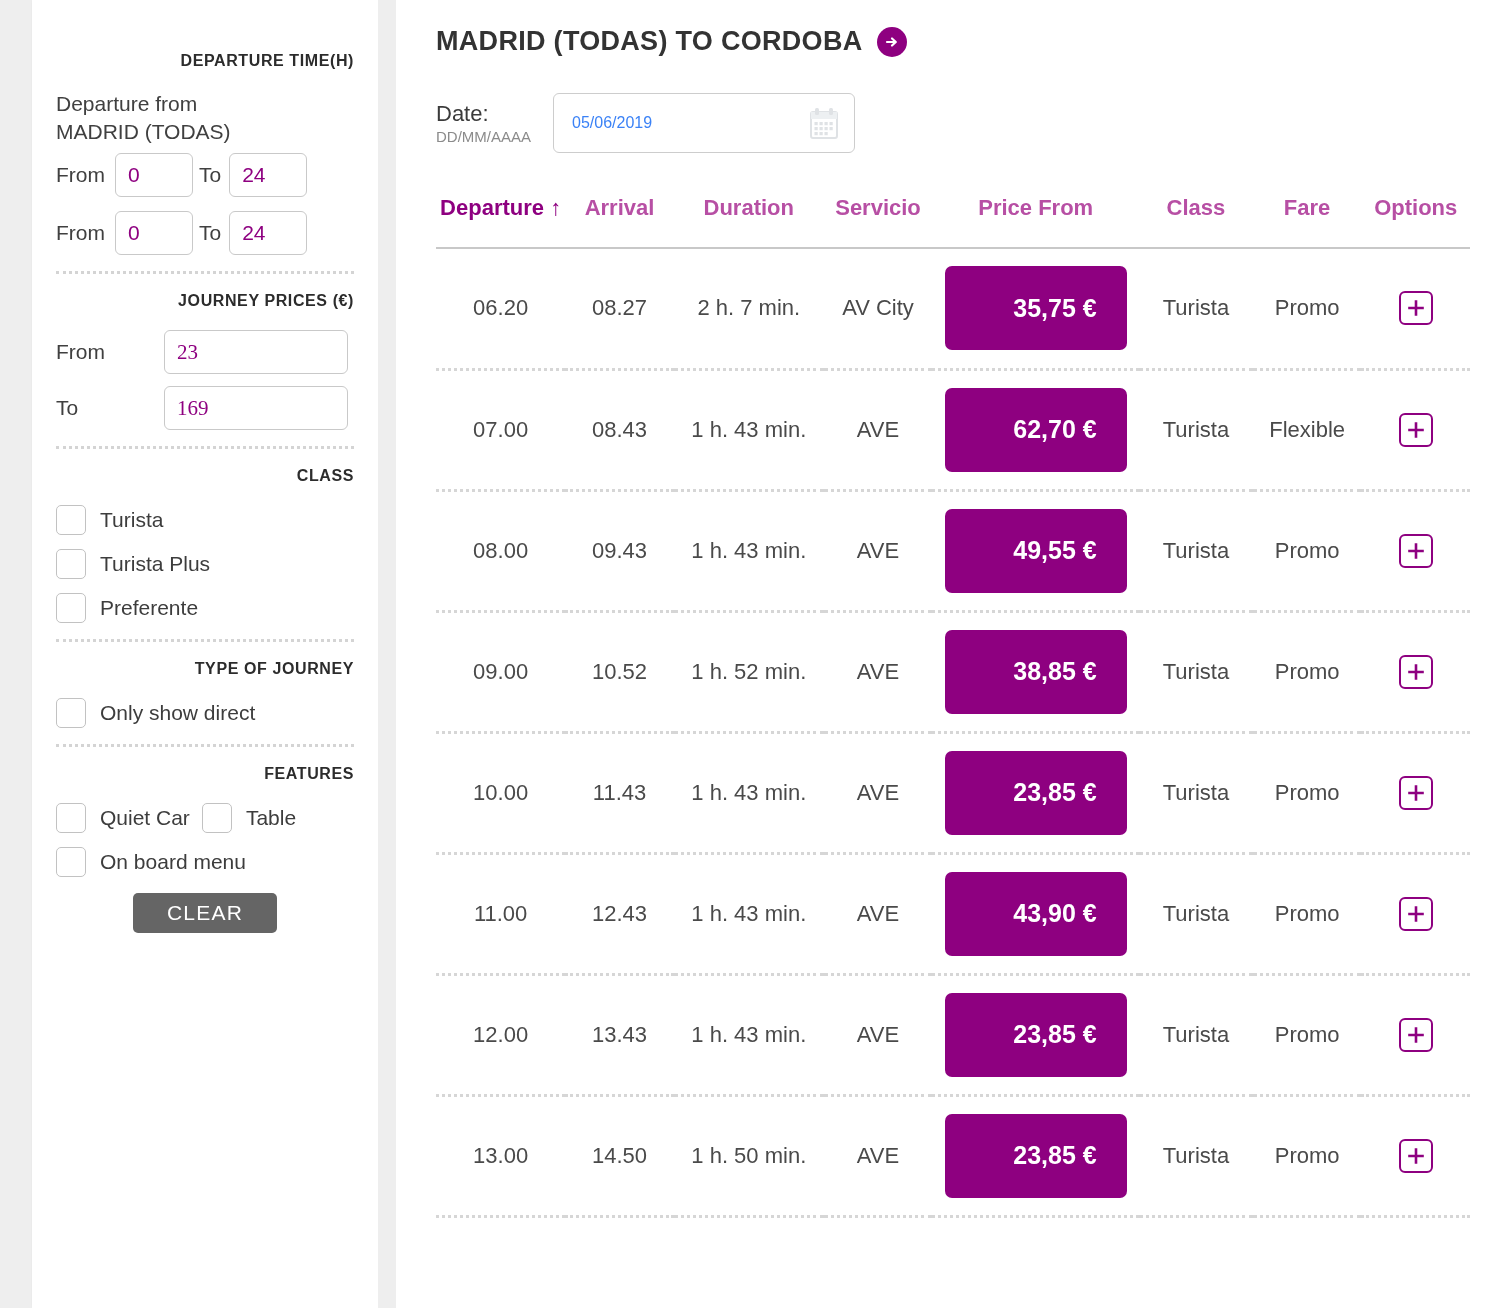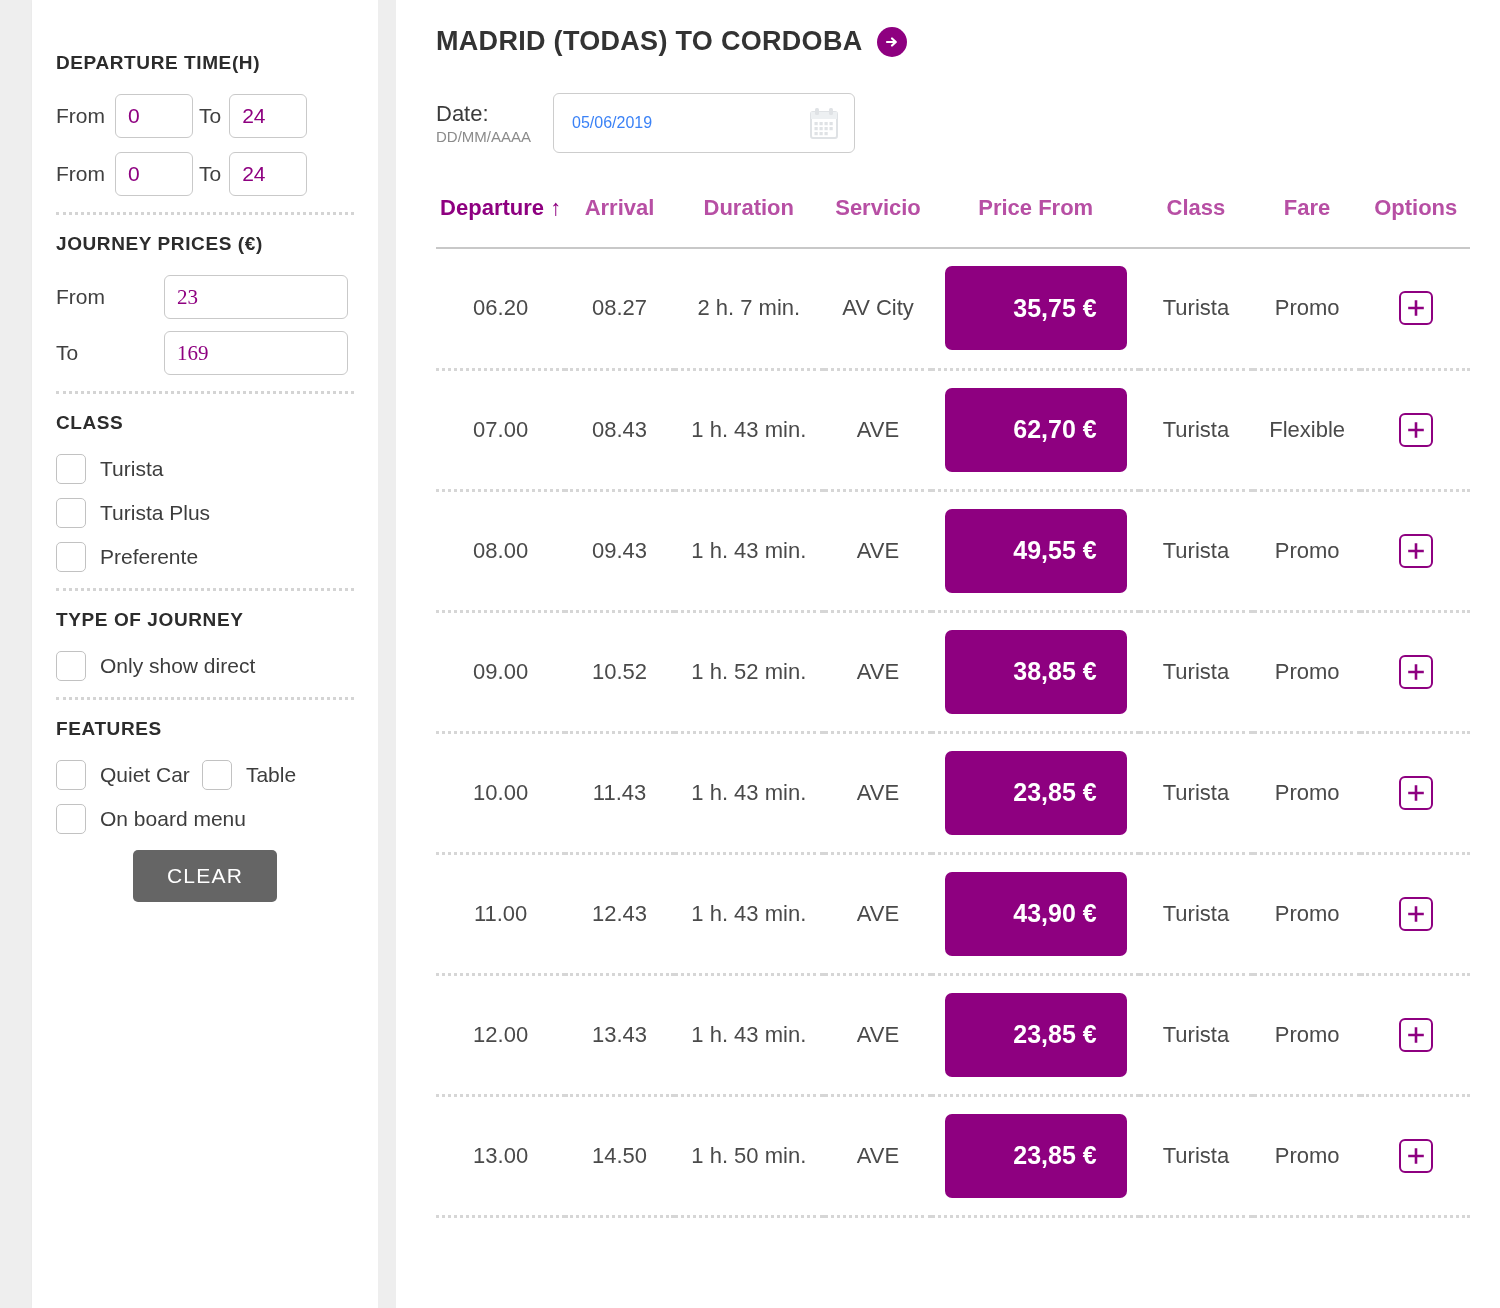--- a/index.html
+++ b/index.html
@@ -15,22 +15,22 @@
   .left-gutter { width: 32px; background: #eeeeee; flex: none; }
 
   
   .sidebar {
     width: 346px; flex: none; background: #ffffff;
     padding: 52px 0 0 0;
     box-shadow: 1px 0 3px rgba(0,0,0,0.07);
   }
   .sb-inner { padding: 0 24px 0 24px; }
   .sb-title {
-    font-size: 19px; font-weight: bold; color: #2c2c2c;
-    letter-spacing: 0.6px; margin-bottom: 20px;
+    font-size: 16px; font-weight: bold; color: #2c2c2c;
+    letter-spacing: 0.6px; margin-bottom: 20px; text-align: right;
   }
   .sb-sub {
     font-size: 21px; color: #404040; line-height: 1.32;
     margin-bottom: 8px; font-weight: 400;
   }
   .row-inline { display: flex; align-items: center; margin-bottom: 14px; }
   .lbl { font-size: 21px; color: #404040; }
   .tinput {
     border: 1px solid #c9c9c9; border-radius: 6px;
     background: #fff; height: 44px; width: 78px;
@@ -50,21 +50,21 @@
   .chk {
     width: 30px; height: 30px; border: 1px solid #c2c2c2;
     border-radius: 5px; background: #fff; flex: none;
   }
   .chk-label { font-size: 21px; color: #3d3d3d; margin-left: 14px; }
   .chk-label.tight { margin-right: 12px; }
   .clear-wrap { display: flex; justify-content: center; margin-top: 16px; }
   .clear-btn {
     background: #656565; color: #ffffff; border: none;
     border-radius: 5px; font-size: 21px; letter-spacing: 1.2px;
-    padding: 14px 34px; cursor: pointer;
+    padding: 8px 34px; cursor: pointer;
     font-family: "Liberation Sans", sans-serif;
   }
 
   
   .mid-gap { width: 18px; flex: none; background: #eeeeee; }
 
   
   .main {
     flex: 1; background: #ffffff; padding: 22px 30px 0 40px;
     position: relative; overflow: hidden;
@@ -132,20 +132,24 @@
 
 <div class="page">
 
   <div class="left-gutter"></div>
 
   <aside class="sidebar">
     <div class="sb-inner">
 
       <div class="sb-title">DEPARTURE TIME(H)</div>
 
+      <div class="sb-sub">
+        <span>Departure from</span><br>
+        <span>MADRID (TODAS)</span>
+      </div>
 
       <div class="row-inline">
         <span class="lbl">From</span>
         <input class="tinput first" value="0" style="">
         <span class="lbl">To</span>
         <input class="tinput" value="24" style="">
       </div>
 
 
       <div class="row-inline">

